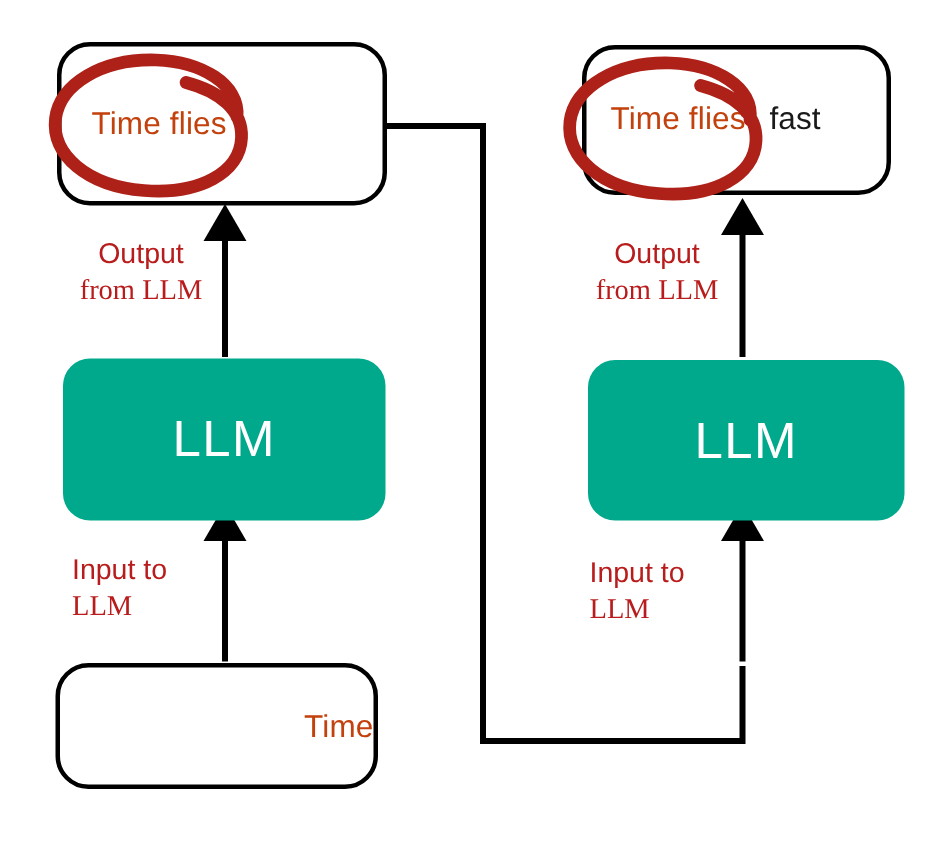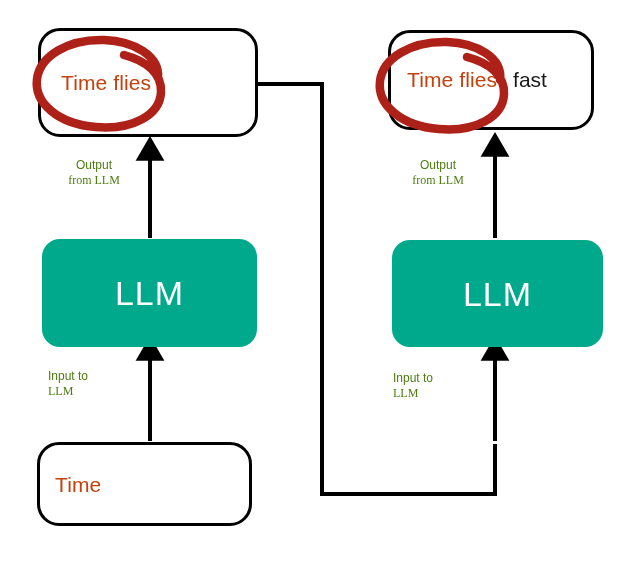--- a/index.html
+++ b/index.html
@@ -56,22 +56,22 @@
   }
   .llm-box .llm-text {
     font-size: 34px;
     color: #ffffff;
     letter-spacing: 1px;
     line-height: 1;
   }
   
   .edge-label {
     position: absolute;
-    font-size: 12px;
-    color: #4d7c0f;
+    font-size: 19px;
+    color: #b91c1c;
     line-height: 1.25;
     white-space: nowrap;
     z-index: 4;
   }
   .edge-label .l2 { display: block; font-family: Liberation Serif, serif; }
   .align-right { }
   .align-center { text-align: center; }
   
   .circle-wrap { position: relative; display: inline-block; }
   .extra-word {
@@ -168,17 +168,17 @@
   </div>
 
   <div class="llm-box" style="left:42px; top:239px; width:215px; height:108px;">
     <span class="llm-text">LLM</span>
   </div>
 
   <div class="llm-box" style="left:392px; top:240px; width:211px; height:107px;">
     <span class="llm-text">LLM</span>
   </div>
 
-  <div class="node-box" style="left:37px; top:442px; width:215px; height:84px; padding-left:15px;">
+  <div class="node-box" style="left:37px; top:442px; width:215px; height:84px; padding-left:28px;justify-content:flex-end;">
     <span class="node-text">Time</span>
   </div>
 
 </div>
 
 </body></html>

